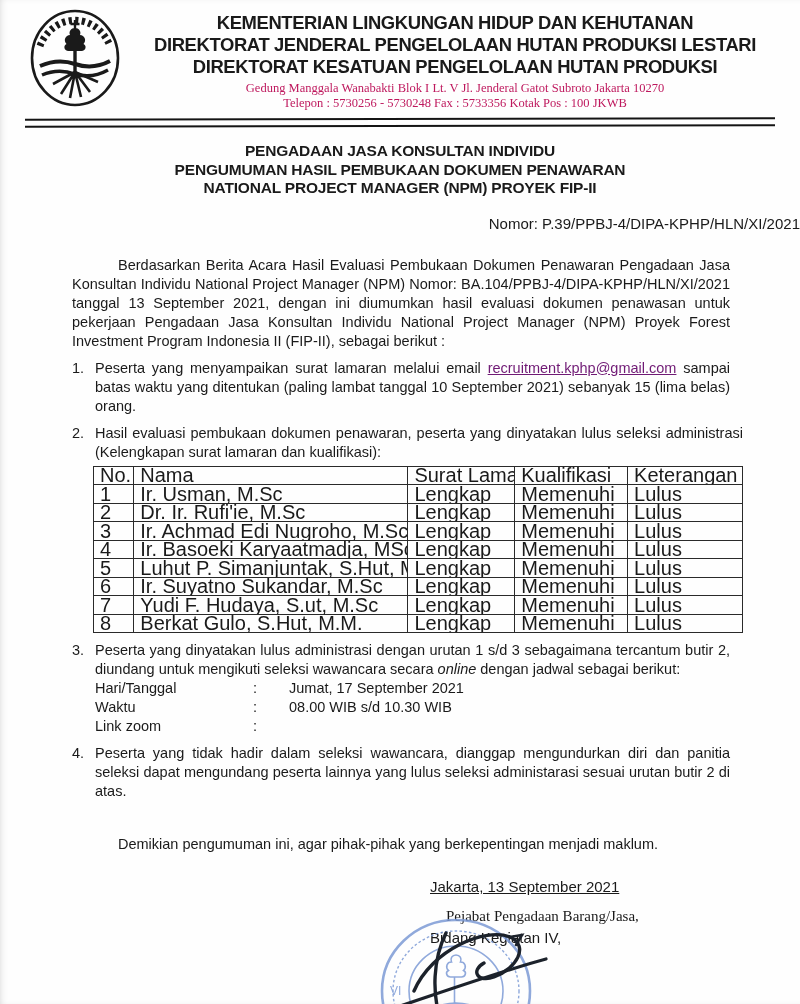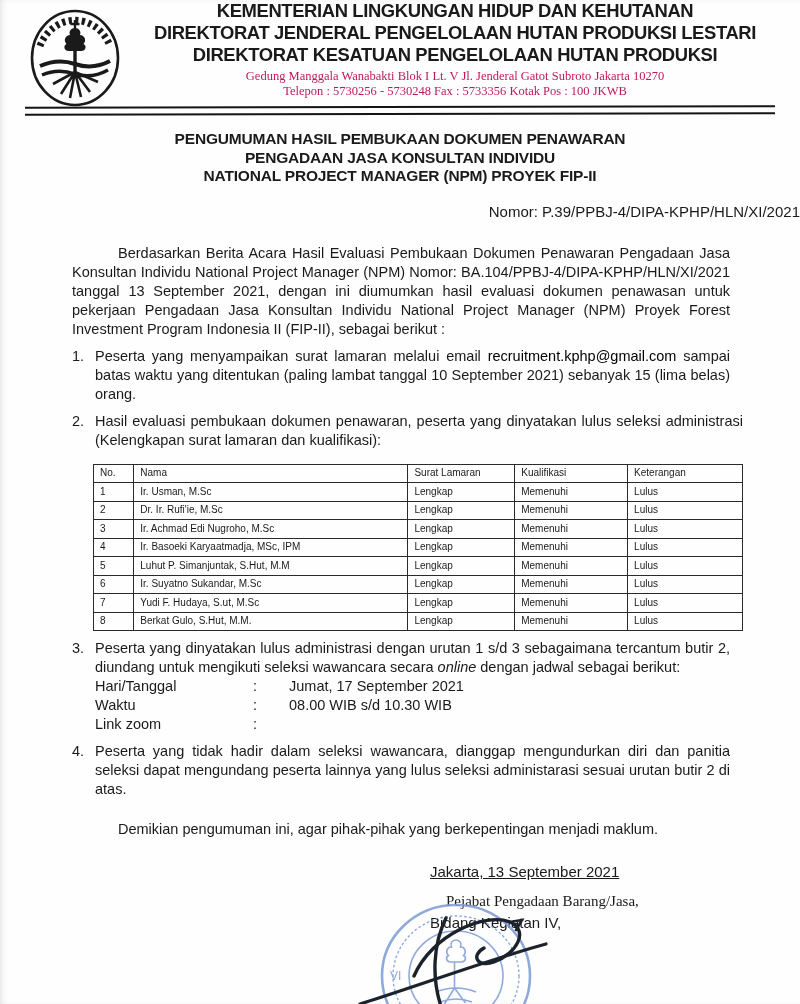--- a/index.html
+++ b/index.html
@@ -2,56 +2,56 @@
 <html><head>
 <meta charset="utf-8">
 <style>
   html,body{margin:0;padding:0;background:#e8e8e8;}
   .page{
     position:relative;width:800px;height:1004px;background:#fefefe;
     font-family:"Liberation Sans",sans-serif;color:#1a1a1a;overflow:hidden;
     box-shadow:inset 4px 0 10px -6px rgba(0,0,0,.25);
   }
   
-  .letterhead{position:relative;}
+  .letterhead{position:relative;padding-top:12px;}
   .logo{position:absolute;left:28px;top:8px;width:94px;height:100px;}
   .lh-text{margin:0 18px 0 128px;text-align:center;}
   .org{font-weight:bold;font-size:19px;line-height:22px;letter-spacing:-0.4px;
        transform:scaleX(.97);transform-origin:center;}
   .addr{font-family:"Liberation Serif",serif;font-size:12.5px;line-height:14.5px;color:#be185d;}
   .addr1{margin-top:3px;}
   .rule{margin:8px 25px 0 25px;height:5px;border-top:2.5px solid #141414;
         border-bottom:2.5px solid #141414;transform:rotate(-0.12deg);}
   
   .doc-title{margin-top:15px;text-align:center;font-weight:bold;font-size:15.5px;
              line-height:18.5px;letter-spacing:-0.2px;}
   .doc-number{margin-top:17px;text-align:right;font-size:15px;}
   
   .content{margin:0 70px 0 72px;font-size:14.5px;line-height:19px;}
   .opening{margin:24px 0 0 0;text-align:justify;text-indent:46px;}
   .item{display:flex;margin-top:8px;}
   .item-num{width:23px;flex:none;}
   .item-body{flex:1;text-align:justify;}
-  .email-link{color:#000000;}
+  .email-link{text-decoration:underline;color:#701a75;}
   .it{font-style:italic;}
   
-  table{border-collapse:collapse;margin:14px 0 0 -2px;width:650px;
-        font-size:10px;table-layout:fixed;}
+  table{border-collapse:collapse;margin:4px 0 0 -2px;width:650px;
+        font-size:20px;table-layout:fixed;}
   th,td{border:1.2px solid #2a2a2a;padding:0 6px;height:17.5px;line-height:16px;
         text-align:left;font-weight:normal;overflow:hidden;white-space:nowrap;}
   th{font-weight:normal;}
   col.c-no{width:40px;}col.c-nama{width:272px;}col.c-surat{width:106px;}
   col.c-kual{width:112px;}col.c-ket{width:114px;}
   
   .sched{margin-top:0;}
   .sched-row{display:flex;}
   .sched-label{width:158px;flex:none;}
   .sched-colon{width:36px;flex:none;}
   
-  .closing{margin-top:21px;text-indent:46px;}
+  .closing{margin-top:34px;text-indent:46px;}
   
   .sig-block{position:relative;margin:14px 0 0 428px;height:200px;font-size:15px;}
   .sig-place{position:absolute;top:9px;left:2px;text-decoration:underline;}
   .sig-role1{position:absolute;top:39px;left:18px;font-family:Liberation Serif, serif;}
   .sig-role2{position:absolute;top:60px;left:2px;}
   .stamp{position:absolute;top:46px;left:-52px;width:160px;height:152px;opacity:.85;}
   .signature{position:absolute;top:50px;left:-78px;width:220px;height:122px;}
   
   .skew-line{position:absolute;top:4px;right:-30px;width:190px;height:1.5px;
              background:#9a9a9a;transform:rotate(24deg);transform-origin:right top;}
@@ -77,22 +77,22 @@
       <div class="org">KEMENTERIAN LINGKUNGAN HIDUP DAN KEHUTANAN</div>
       <div class="org">DIREKTORAT JENDERAL PENGELOLAAN HUTAN PRODUKSI LESTARI</div>
       <div class="org">DIREKTORAT KESATUAN PENGELOLAAN HUTAN PRODUKSI</div>
       <div class="addr addr1">Gedung Manggala Wanabakti Blok  I Lt. V  Jl. Jenderal Gatot Subroto Jakarta 10270</div>
       <div class="addr">Telepon : 5730256 - 5730248  Fax : 5733356  Kotak Pos : 100 JKWB</div>
     </div>
   </div>
   <div class="rule"></div>
 
   <div class="doc-title">
+    <div>PENGADAAN JASA KONSULTAN INDIVIDU</div>
     <div>PENGUMUMAN HASIL PEMBUKAAN DOKUMEN PENAWARAN</div>
-    <div>PENGADAAN JASA KONSULTAN INDIVIDU</div>
     <div>NATIONAL PROJECT MANAGER (NPM) PROYEK FIP-II</div>
   </div>
   <div class="doc-number">Nomor: P.39/PPBJ-4/DIPA-KPHP/HLN/XI/2021</div>
 
   <div class="content">
     <p class="opening">Berdasarkan Berita Acara Hasil Evaluasi Pembukaan Dokumen Penawaran Pengadaan Jasa Konsultan Individu National Project Manager (NPM) Nomor: BA.104/PPBJ-4/DIPA-KPHP/HLN/XI/2021 tanggal 13 September 2021, dengan ini diumumkan hasil evaluasi  dokumen penawasan untuk pekerjaan Pengadaan Jasa Konsultan Individu National Project Manager (NPM) Proyek Forest Investment Program Indonesia II (FIP-II), sebagai berikut :</p>
 
     <div class="item">
       <div class="item-num">1.</div>
       <div class="item-body"><span>Peserta yang menyampaikan surat lamaran melalui email </span><span class="email-link">recruitment.kphp@gmail.com</span><span> sampai batas waktu yang ditentukan (paling lambat tanggal 10 September 2021) sebanyak 15 (lima belas) orang.</span></div>

